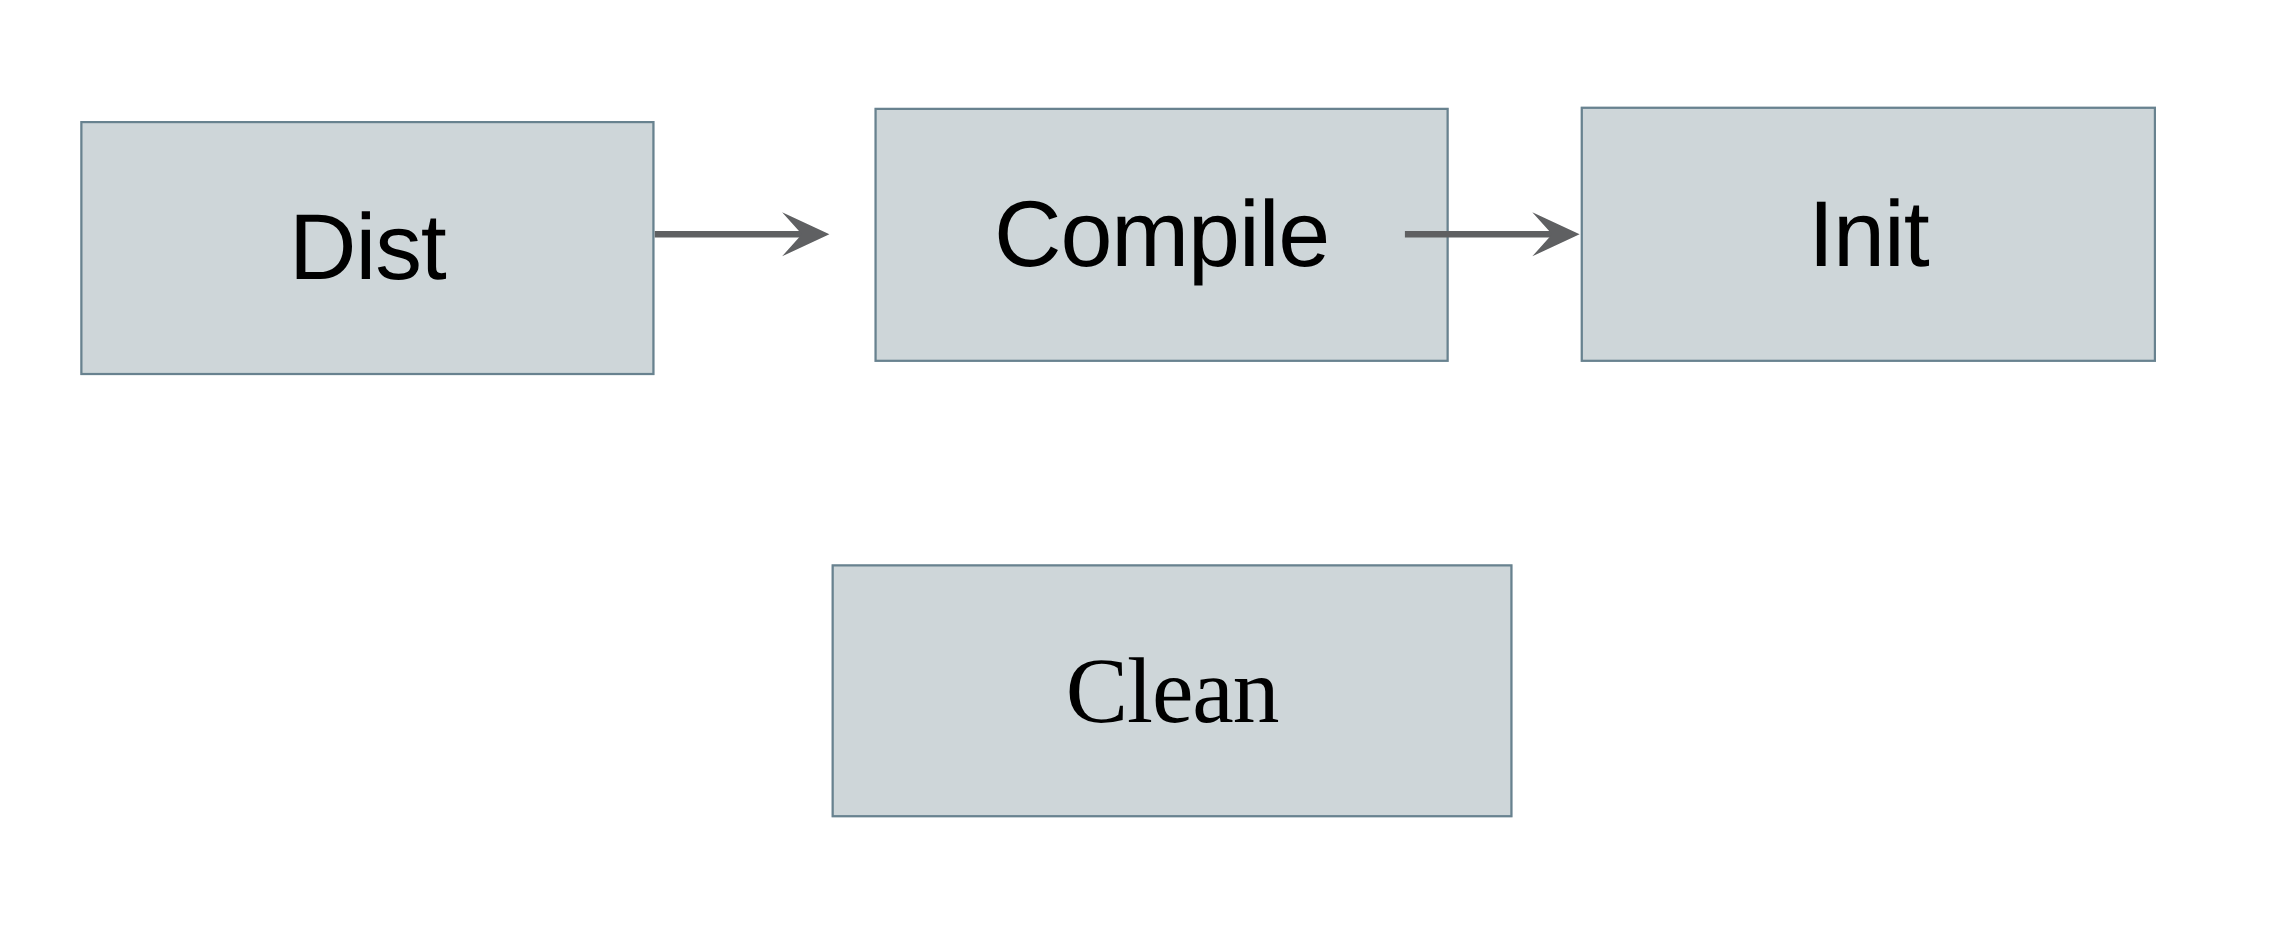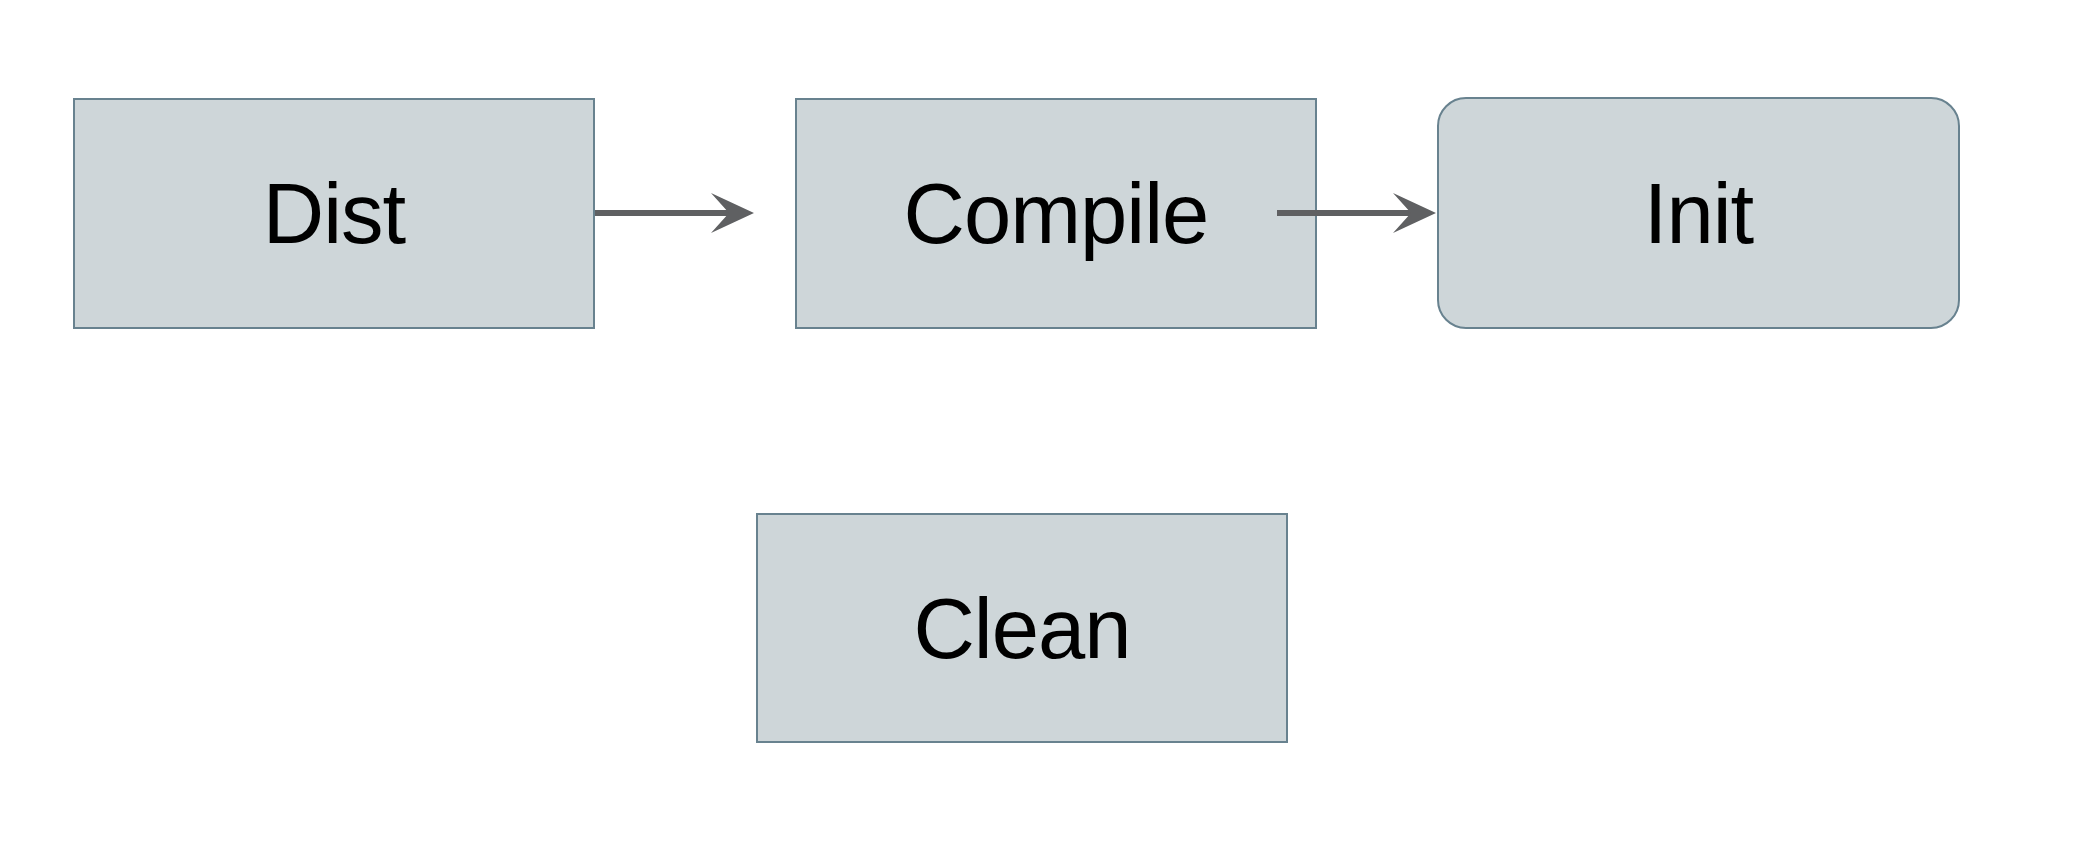--- a/index.html
+++ b/index.html
@@ -30,24 +30,24 @@
     align-items:center;
     justify-content:center;
   }
   .node-label{
     font-size:85px;
     line-height:1;
     color:var(--text);
     letter-spacing:-1px;
     white-space:nowrap;
   }
-  #node-dist   {left:73px;   top:98px;  width:522px; height:231px;}
+  #node-dist   {left:73px;   top:110px;  width:522px; height:231px;}
   #node-compile{left:755px;  top:98px;  width:522px; height:231px;margin-left:40px;}
-  #node-init   {left:1437px; top:97px;  width:523px; height:232px;border-radius:29px;}
-  #node-clean  {left:756px;  top:513px; width:532px; height:230px;}
+  #node-init   {left:1437px; top:97px;  width:523px; height:232px;}
+  #node-clean  {left:756px;  top:513px; width:619px; height:230px;font-family:Liberation Serif, serif;}
   .connector{
     position:absolute;
     width:160px;
     height:44px;
   }
   #connector-1{left:595px; top:191px;}
   #connector-2{left:1277px;top:191px;}
   .connector line{stroke:var(--arrow);stroke-width:6;}
   .connector polygon{fill:var(--arrow);}
 </style>

